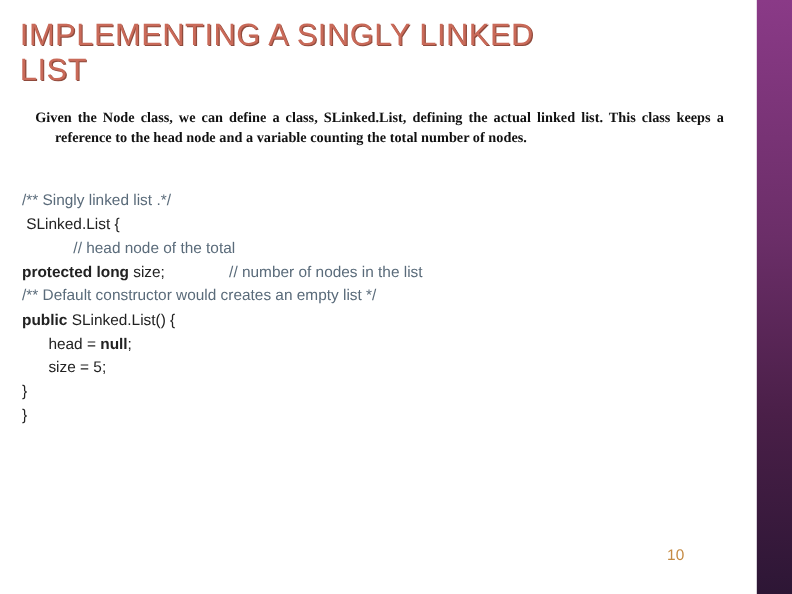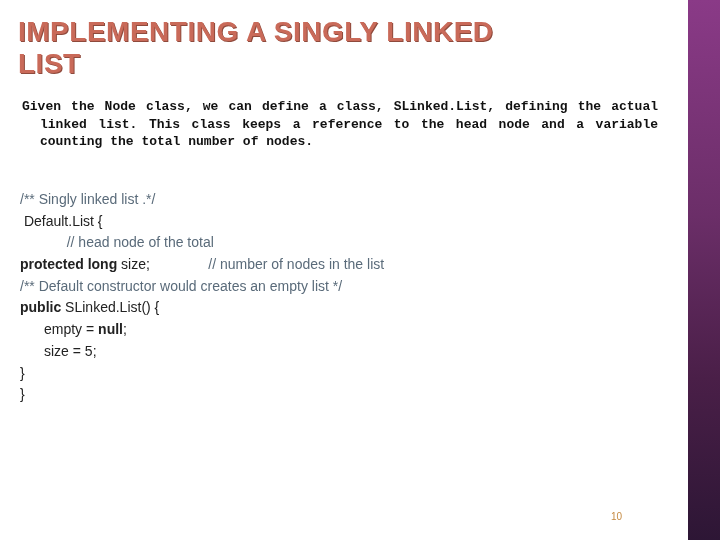--- a/index.html
+++ b/index.html
@@ -22,38 +22,39 @@
     position: absolute;
     left: 0;
     top: 0;
     width: 688px;
     height: 540px;
     padding: 16px 18px 0 18px;
   }
   .title {
     font-family: "Trebuchet MS", "Segoe UI", sans-serif;
     font-size: 28px;
-    font-weight: 700;
+    font-weight: 400;
     letter-spacing: 0.5px;
     color: #c96a59;
     text-shadow: 1px 1px 0 #8f4a3c;
     line-height: 1.15;
     margin-bottom: 18px;
     white-space: pre-line;
   }
   .body {
-    font-family: Liberation Mono, monospace;
+    font-family: Liberation Serif, serif;
     font-size: 13px;
     font-weight: 700;
     color: #111;
     line-height: 1.35;
     text-align: justify;
     padding-left: 22px;
     padding-right: 12px;
     margin-bottom: 38px;
+    margin-left: 10px;
   }
   .body .first {
     margin-left: -18px;
   }
   .code {
     font-family: Arial, Helvetica, sans-serif;
     font-size: 14px;
     line-height: 1.55;
     color: #222;
     padding-left: 2px;
@@ -62,45 +63,45 @@
     display: flex;
     white-space: pre;
   }
   .code .left { flex: 0 0 auto; }
   .code .cmt { color: #5a6b7a; }
   .kw { font-weight: 700; }
   .indent1 { padding-left: 24px; }
   .pagenum {
     position: absolute;
     right: 66px;
-    bottom: 18px;
+    bottom: 28px;
     font-family: Verdana, Geneva, sans-serif;
-    font-size: 10px;
+    font-size: 14px;
     color: #c58a42;
   }
 </style>
 </head>
 <body>
 
 <div class="sidebar"></div>
 
 <div class="content">
 
   <div class="title">IMPLEMENTING A SINGLY LINKED
 LIST</div>
 
   <div class="body"><span class="first">Given </span>the Node class, we can define a class, SLinked.List, defining the actual linked list. This class keeps a reference to the head node and a variable counting the total number of nodes.</div>
 
   <div class="code">
     <div class="row"><span class="cmt">/** Singly linked list .*/</span></div>
-    <div class="row"><span> Default.List {</span></div>
+    <div class="row"><span> SLinked.List {</span></div>
     <div class="row"><span>            </span><span class="cmt">// head node of the total</span></div>
     <div class="row"><span class="left"><span class="kw">protected long</span><span> size;</span></span><span>               </span><span class="cmt">// number of nodes in the list</span></div>
     <div class="row"><span class="cmt">/** Default constructor would creates an empty list */</span></div>
     <div class="row"><span class="kw">public</span><span> SLinked.List() {</span></div>
-    <div class="row indent1"><span>empty = </span><span class="kw">null</span><span>;</span></div>
+    <div class="row indent1"><span>head = </span><span class="kw">null</span><span>;</span></div>
     <div class="row indent1"><span>size = 5;</span></div>
     <div class="row"><span>}</span></div>
     <div class="row"><span>}</span></div>
   </div>
 
   <div class="pagenum">10</div>
 </div>
 
 </body></html>

